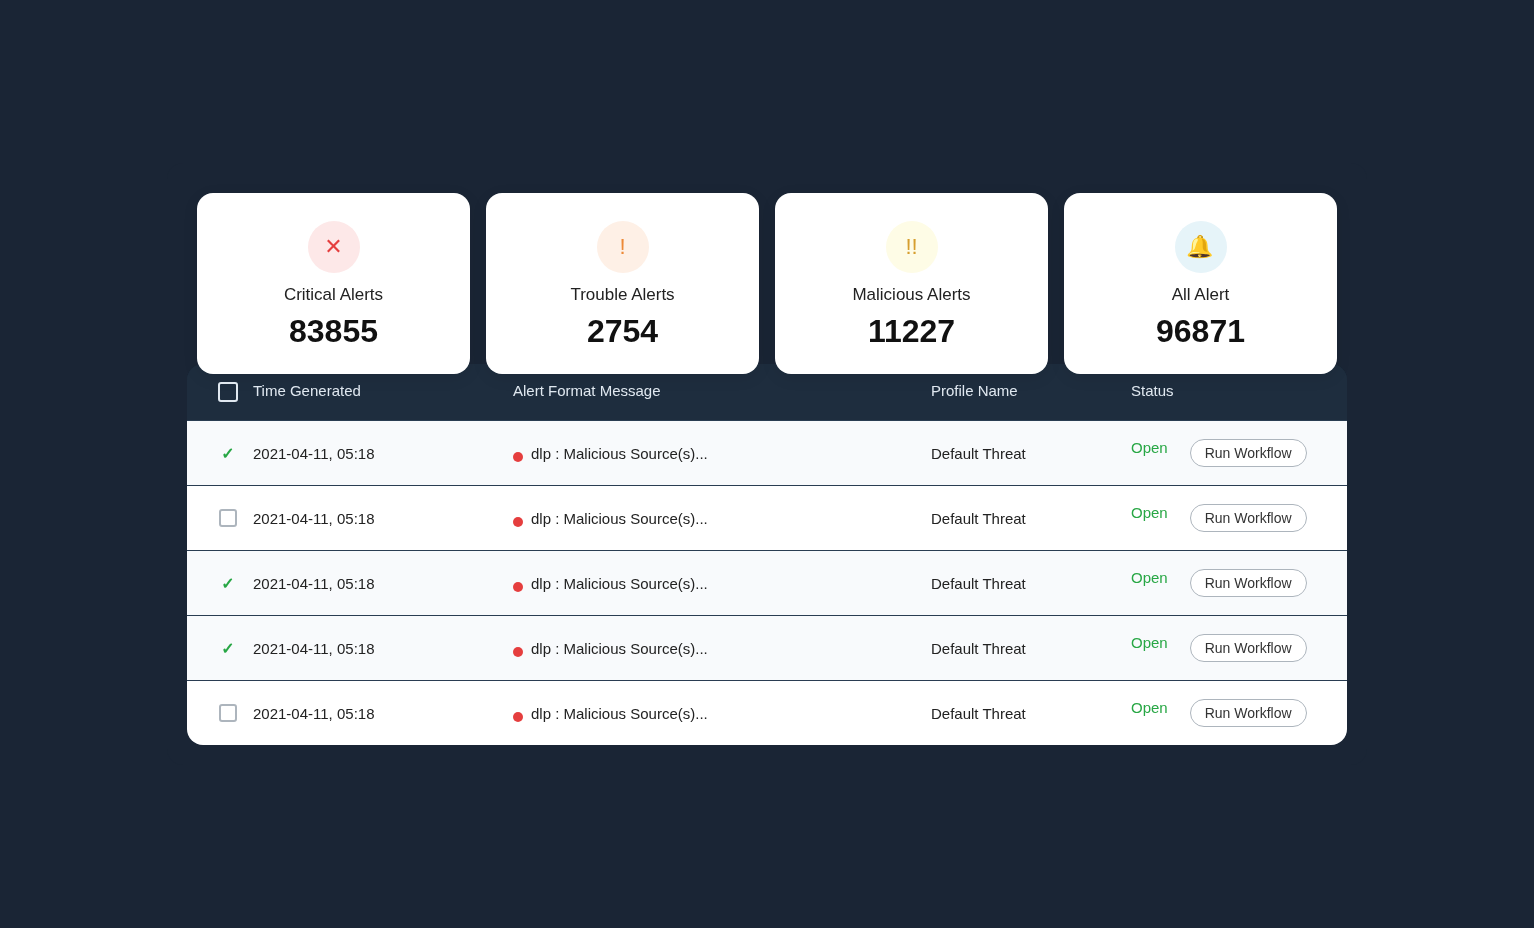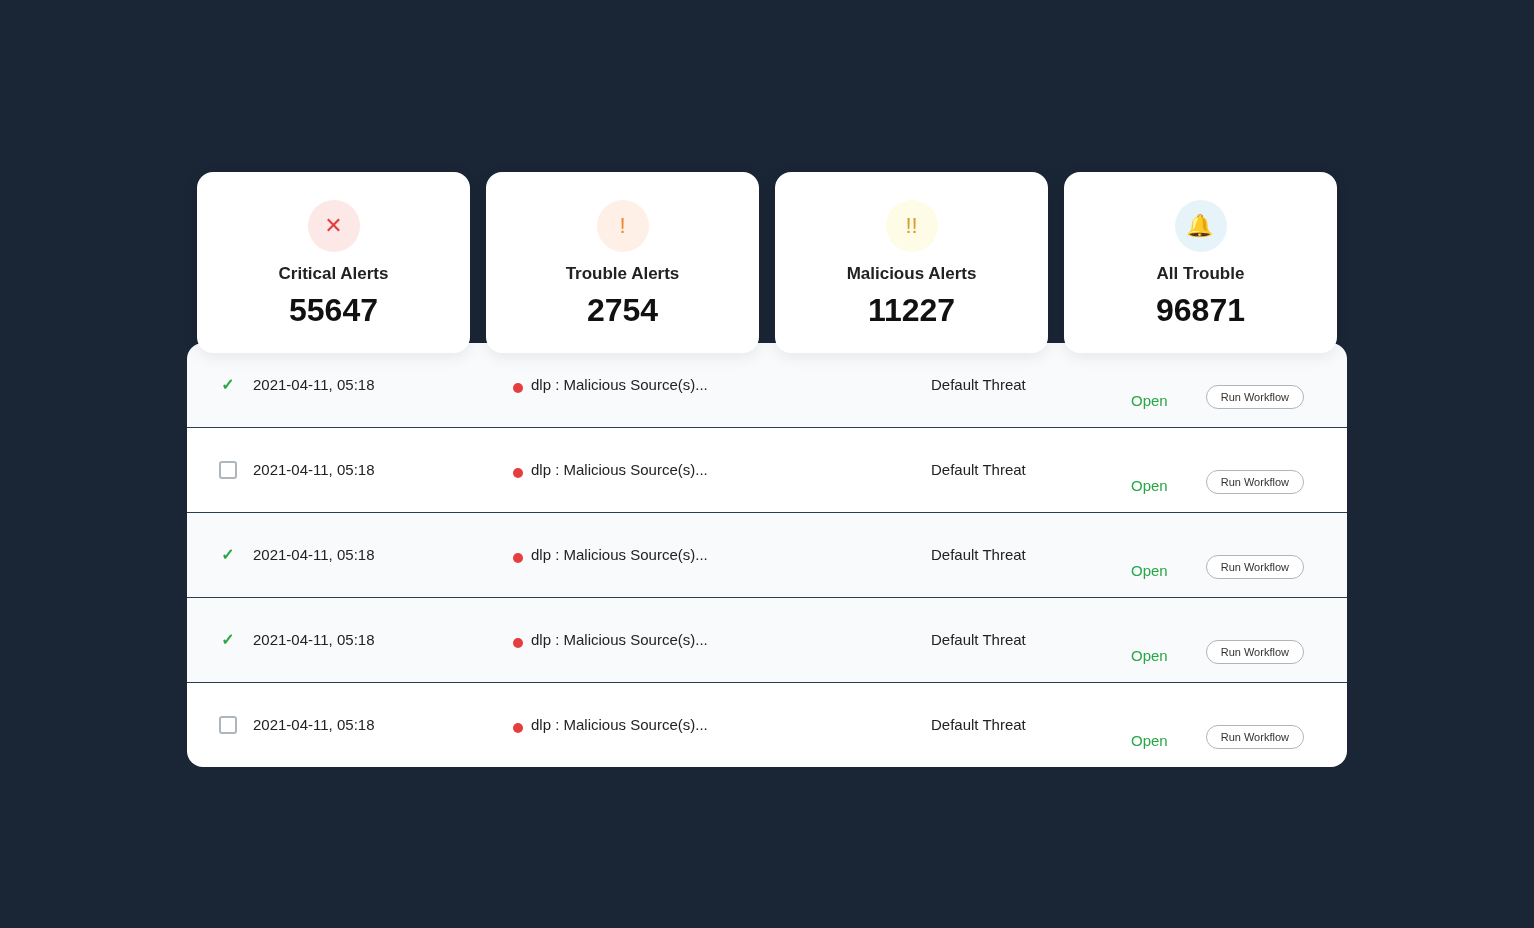--- a/index.html
+++ b/index.html
@@ -48,21 +48,21 @@
       font-size: 22px;
       margin-bottom: 4px;
     }
     .card-icon.critical { background: #fde8e8; color: #e53e3e; }
     .card-icon.trouble  { background: #fef0e6; color: #ed8936; }
     .card-icon.attention{ background: #fefce6; color: #d69e2e; }
     .card-icon.all      { background: #e6f4f9; color: #4fb6d4; }
     .card-label {
       font-size: 17px;
       color: #222;
-      font-weight: 700;
+      font-weight: 400;
     }
     .card-value {
       font-size: 32px;
       font-weight: 700;
       color: #111;
     }
 
     
     .table-section {
       background: #1e2d3e;
@@ -141,64 +141,72 @@
       font-size: 15px;
     }
     .status-open {
       color: #28a745;
       font-weight: 500;
       font-size: 15px;
       margin-right: 12px;
     }
     .status-cell {
       display: flex;
-      align-items: flex-end;
-      gap: 26px;
+      align-items: flex-start;
+      gap: 10px;
     }
     .run-workflow-btn {
       border: 1.5px solid #adb5bd;
       background: #fff;
       color: #333;
       border-radius: 20px;
       padding: 5px 14px;
-      font-size: 11px;
+      font-size: 14px;
       cursor: pointer;
       white-space: nowrap;
-      margin-top: 24px;
     }
   </style>
 </head>
 <body>
 
 <div class="main-container">
 
   <div class="cards-row" id="cards-row">
       <div class="card">
     <div class="card-icon critical">✕</div>
     <div class="card-label">Critical Alerts</div>
-    <div class="card-value">55647</div>
+    <div class="card-value">83855</div>
   </div>
       <div class="card">
     <div class="card-icon trouble">!</div>
     <div class="card-label">Trouble Alerts</div>
     <div class="card-value">2754</div>
   </div>
       <div class="card">
     <div class="card-icon attention">!!</div>
     <div class="card-label">Malicious Alerts</div>
     <div class="card-value">11227</div>
   </div>
       <div class="card">
     <div class="card-icon all">🔔</div>
-    <div class="card-label">All Trouble</div>
+    <div class="card-label">All Alert</div>
     <div class="card-value">96871</div>
   </div>
     </div>
 
   <div class="table-section">
+    <div class="table-header">
+      <div class="table-header-cell checkbox-cell">
+        <div class="header-checkbox"></div>
+      </div>
+      <div class="table-header-cell">Time Generated</div>
+      <div class="table-header-cell">Alert Format Message</div>
+      <div class="table-header-cell">Profile Name</div>
+      <div class="table-header-cell">Status</div>
+    </div>
     <div id="table-body">
         <div class="table-row selected">
     <div class="checkbox-cell">
       <span class="checkmark">✓</span>
     </div>
     <div class="cell">2021-04-11, 05:18</div>
     <div class="cell alert-message">
       <span class="dot"></span>dlp : Malicious Source(s)...
     </div>
     <div class="cell">Default Threat</div>

